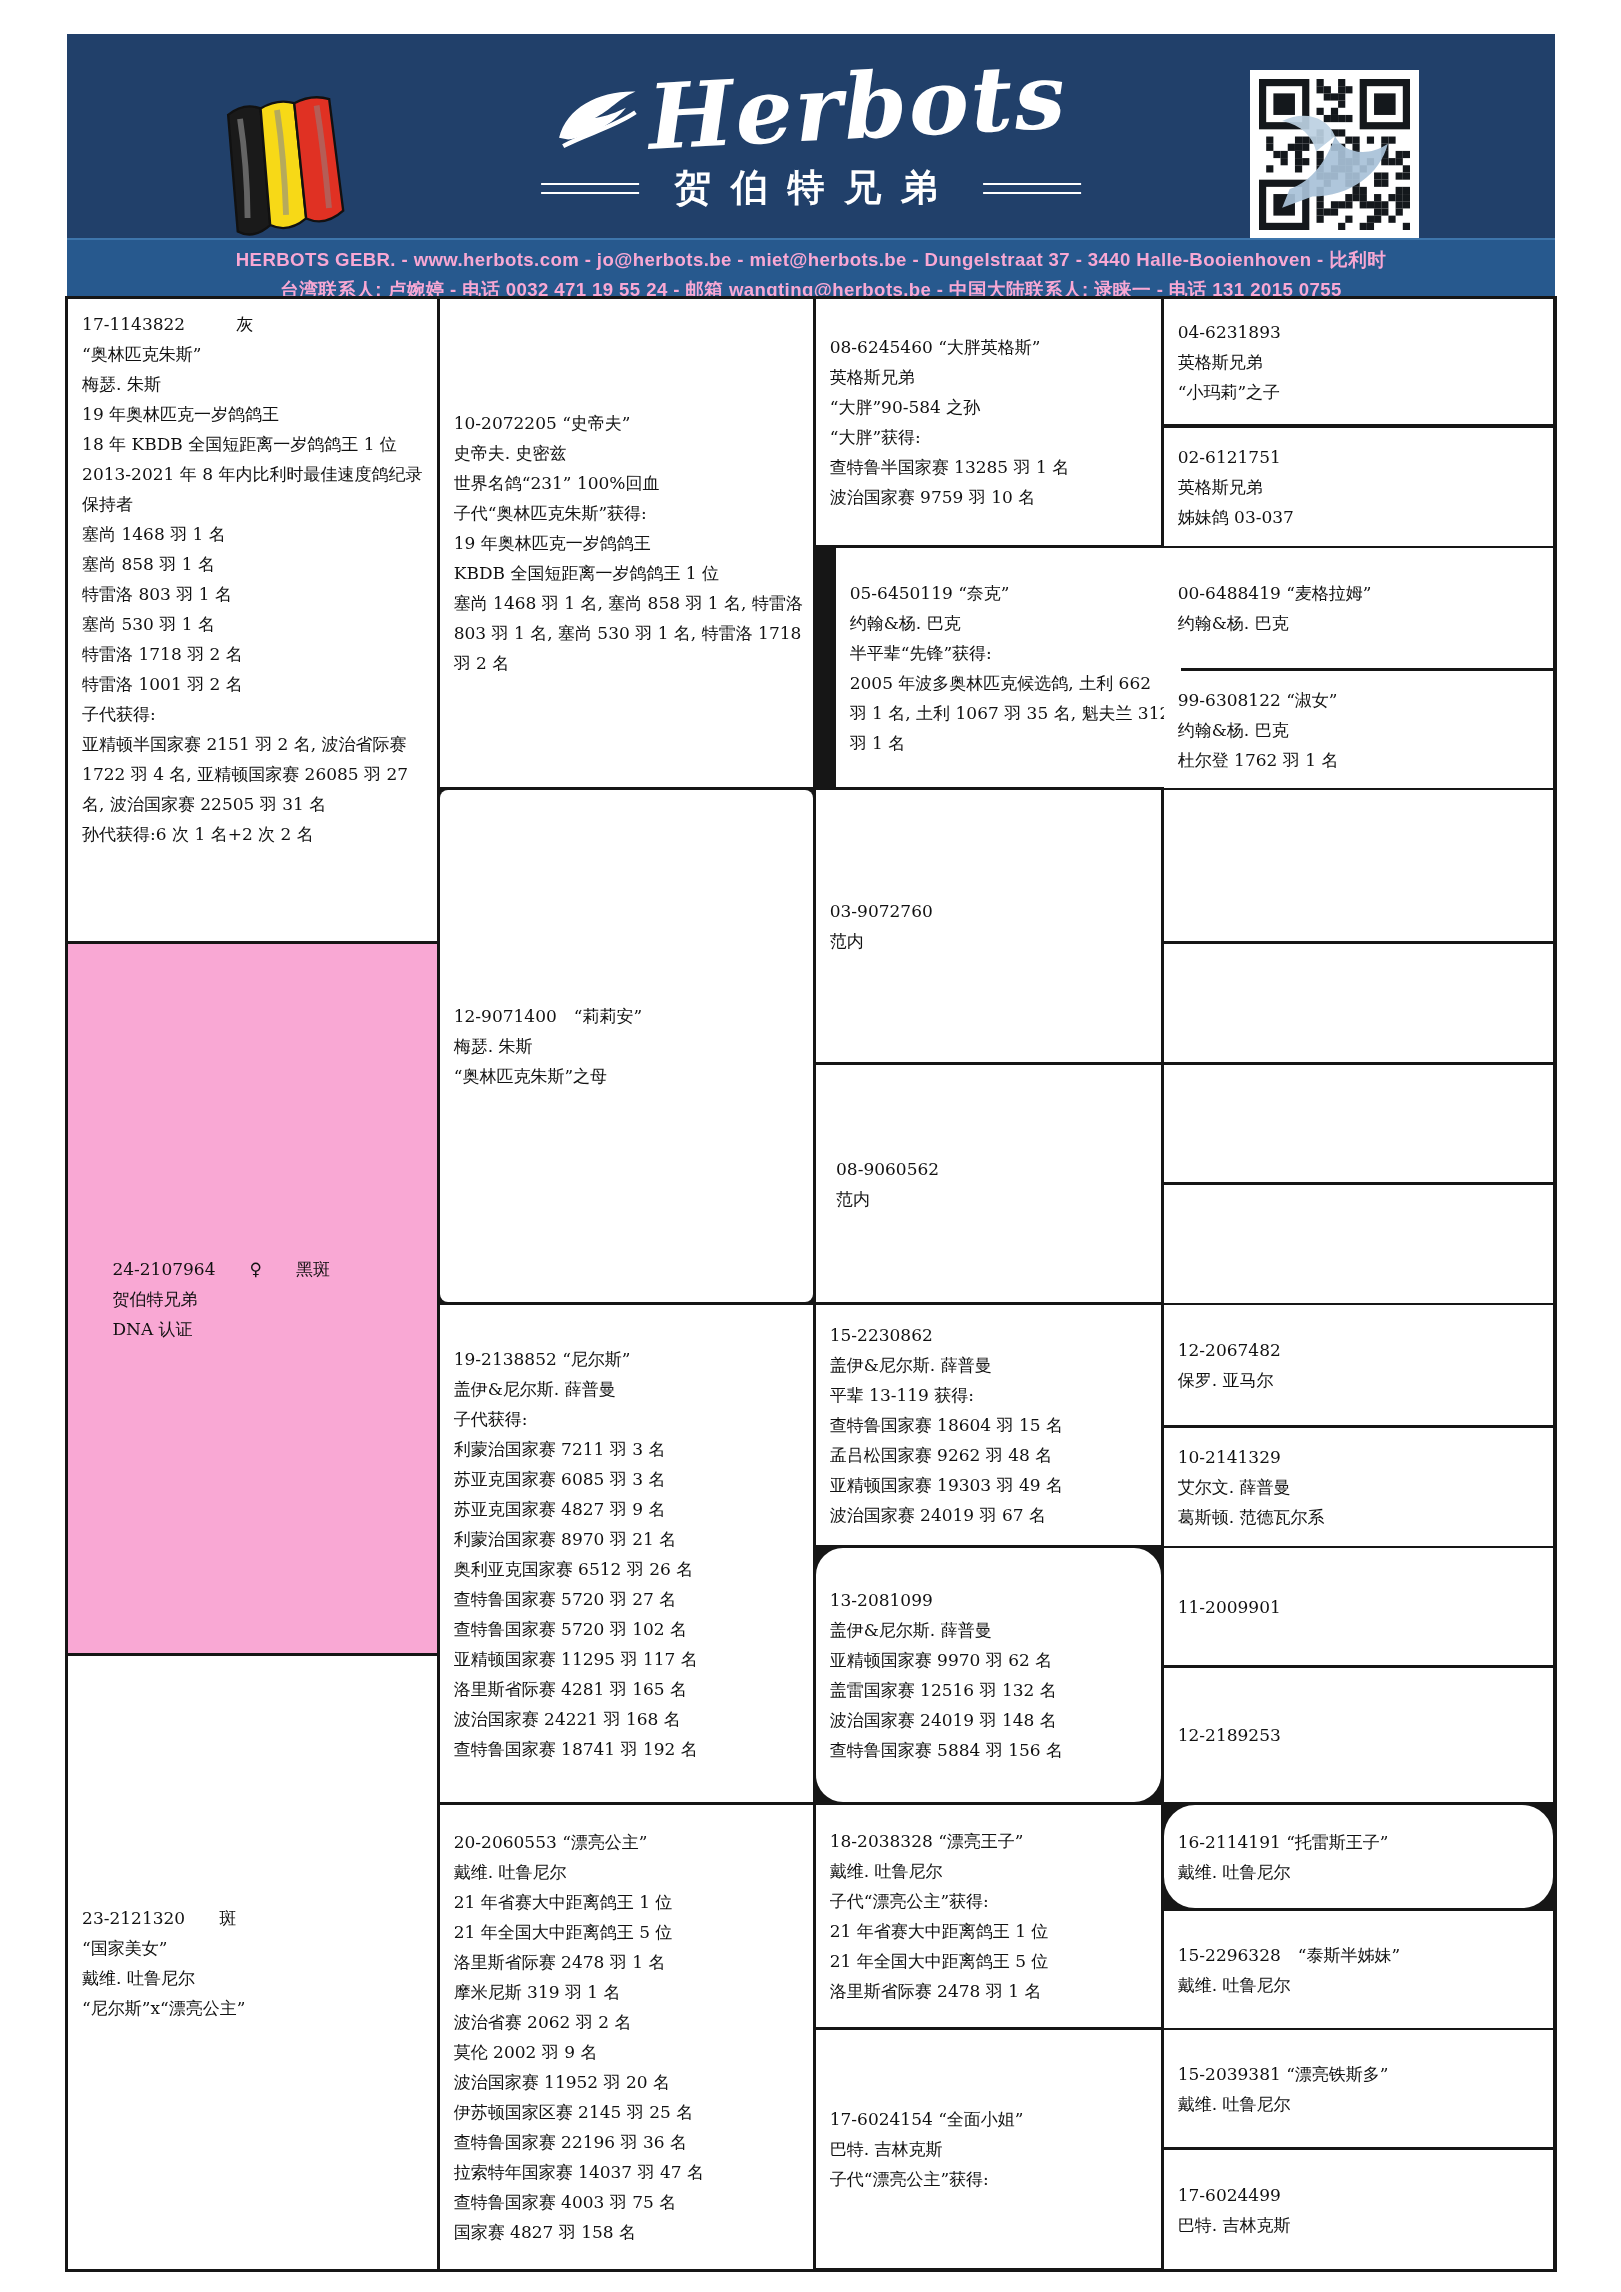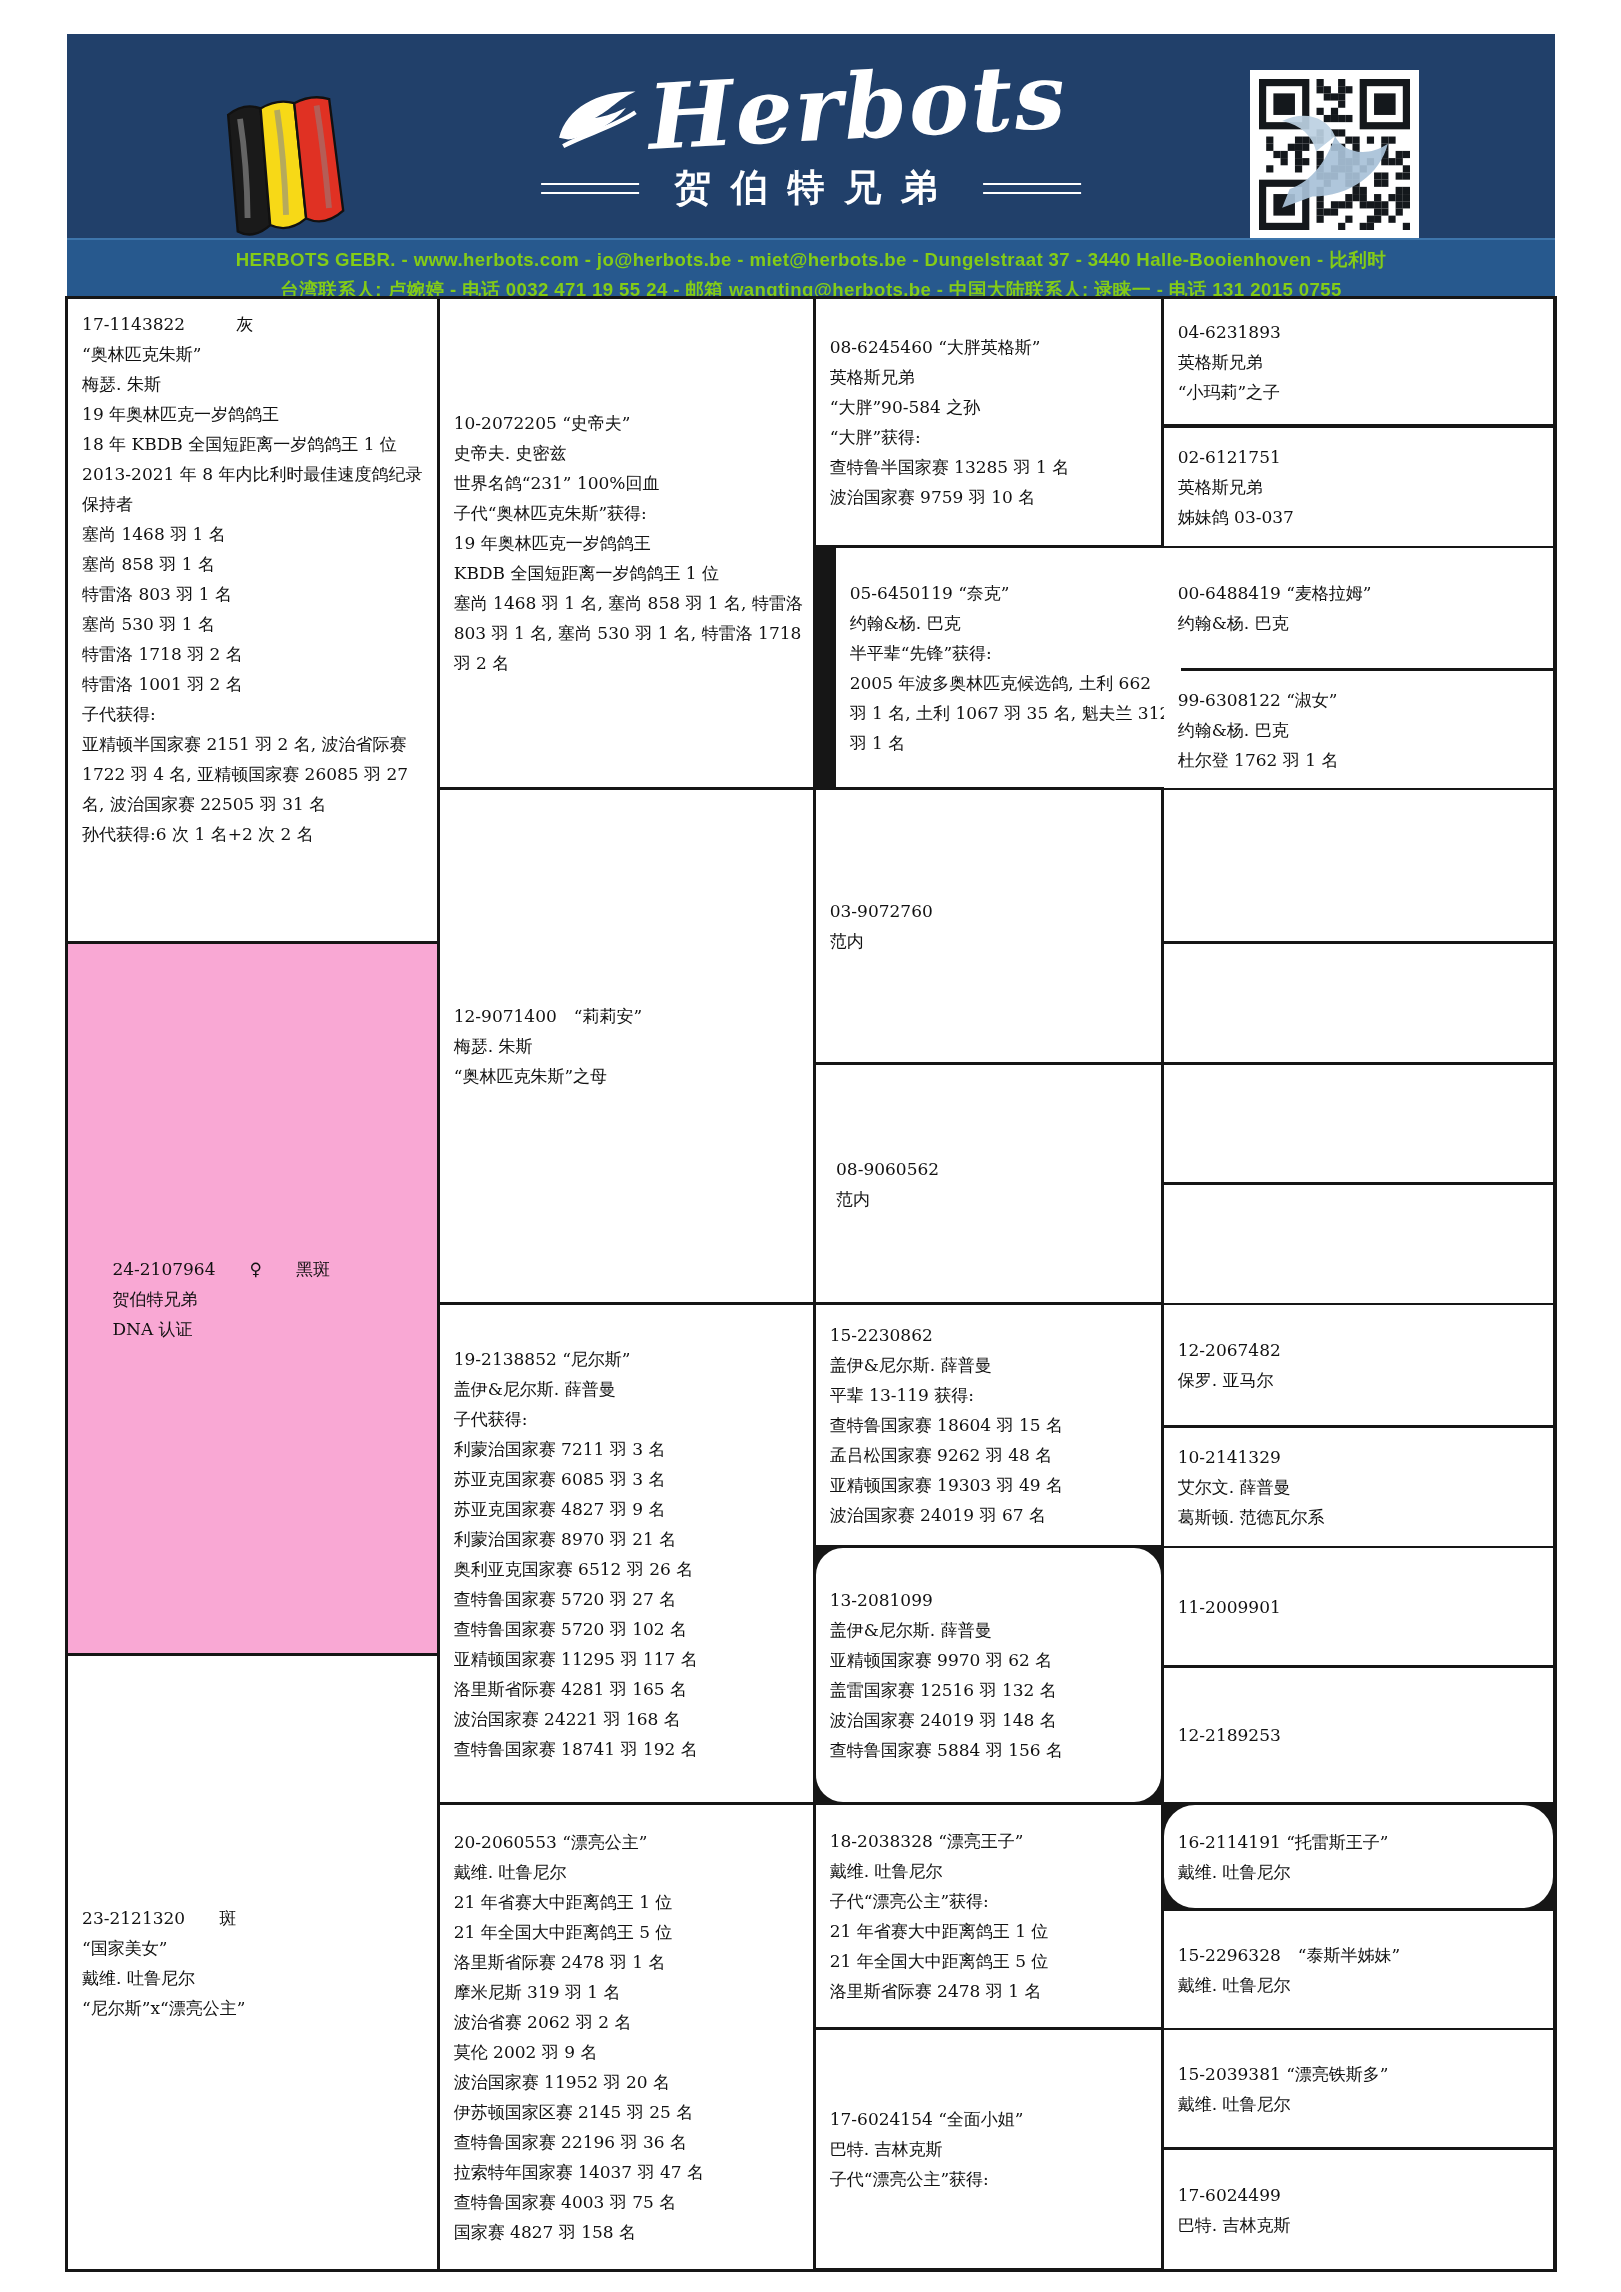--- a/index.html
+++ b/index.html
@@ -14,21 +14,21 @@
   .brand{font-size:90px;line-height:108px;font-style:italic;font-weight:bold;color:#fff;
          transform:rotate(-3deg);display:inline-block;letter-spacing:2px;}
   .sub{display:flex;align-items:center;justify-content:center;gap:25.5px;margin-top:3.9px;}
   .rule{width:98px;height:10.8px;border-top:2.9px solid #fff;border-bottom:2.9px solid #fff;box-sizing:border-box;}
   .cn{font-size:37px;font-weight:bold;color:#fff;letter-spacing:19.6px;text-indent:9.8px;}
   .qr{position:absolute;left:1183px;top:36px;width:169px;height:169px;background:#fff;padding:8.8px;box-sizing:border-box;}
   .qr svg{display:block;width:151px;height:151px;}
   .dove{position:absolute;left:50%;top:50%;width:51px;height:45px;transform:translate(-50%,-50%);opacity:.92;}
   
   .strip{position:absolute;left:67px;top:238px;width:1488px;height:60px;background:#27598e;
-         border-top:2px solid #3e76ac;box-sizing:border-box;color:#84cc16;text-align:center;
+         border-top:2px solid #3e76ac;box-sizing:border-box;color:#f9a8d4;text-align:center;
          font-family:"Liberation Sans",sans-serif;font-weight:bold;}
   .strip .l1{margin-top:6.9px;font-size:18.6px;letter-spacing:0.4px;}
   .strip .l2{margin-top:3.9px;font-size:18.6px;letter-spacing:0.4px;}
   
   .tbl{position:absolute;left:65px;top:296px;width:1492px;height:1976px;background:#161616;}
   .cell{position:absolute;background:#fff;box-sizing:border-box;overflow:hidden;
         display:flex;flex-direction:column;justify-content:center;
         padding:5.9px 9.8px 5.9px 13.7px;font-size:17px;line-height:30px;}
   .cell.vtop{justify-content:flex-start;padding-top:9.8px;}
   .cell.hl{background:#f9a8d4;padding-left:44px;}
@@ -239,21 +239,21 @@
       </div>
       <div class="cell" style="left: 375px; top: 3.4px; width: 373px; height: 488px;">
         <div class="ln">10-2072205 “史帝夫”</div>
         <div class="ln">史帝夫. 史密兹</div>
         <div class="ln">世界名鸽“231” 100%回血</div>
         <div class="ln">子代“奥林匹克朱斯”获得:</div>
         <div class="ln">19 年奥林匹克一岁鸽鸽王</div>
         <div class="ln">KBDB 全国短距离一岁鸽鸽王 1 位</div>
         <div class="ln">塞尚 1468 羽 1 名, 塞尚 858 羽 1 名, 特雷洛 803 羽 1 名, 塞尚 530 羽 1 名, 特雷洛 1718 羽 2 名</div>
       </div>
-      <div class="cell" style="left: 375px; top: 494px; width: 373px; height: 512px;">
+      <div class="cell" style="left: 375px; top: 494px; width: 373px; height: 512px; border-radius: 8px;">
         <div class="ln">12-9071400　“莉莉安”</div>
         <div class="ln">梅瑟. 朱斯</div>
         <div class="ln">“奥林匹克朱斯”之母</div>
       </div>
       <div class="cell" style="left: 375px; top: 1009px; width: 373px; height: 497px;">
         <div class="ln">19-2138852 “尼尔斯”</div>
         <div class="ln">盖伊&amp;尼尔斯. 薛普曼</div>
         <div class="ln">子代获得:</div>
         <div class="ln">利蒙治国家赛 7211 羽 3 名</div>
         <div class="ln">苏亚克国家赛 6085 羽 3 名</div>

